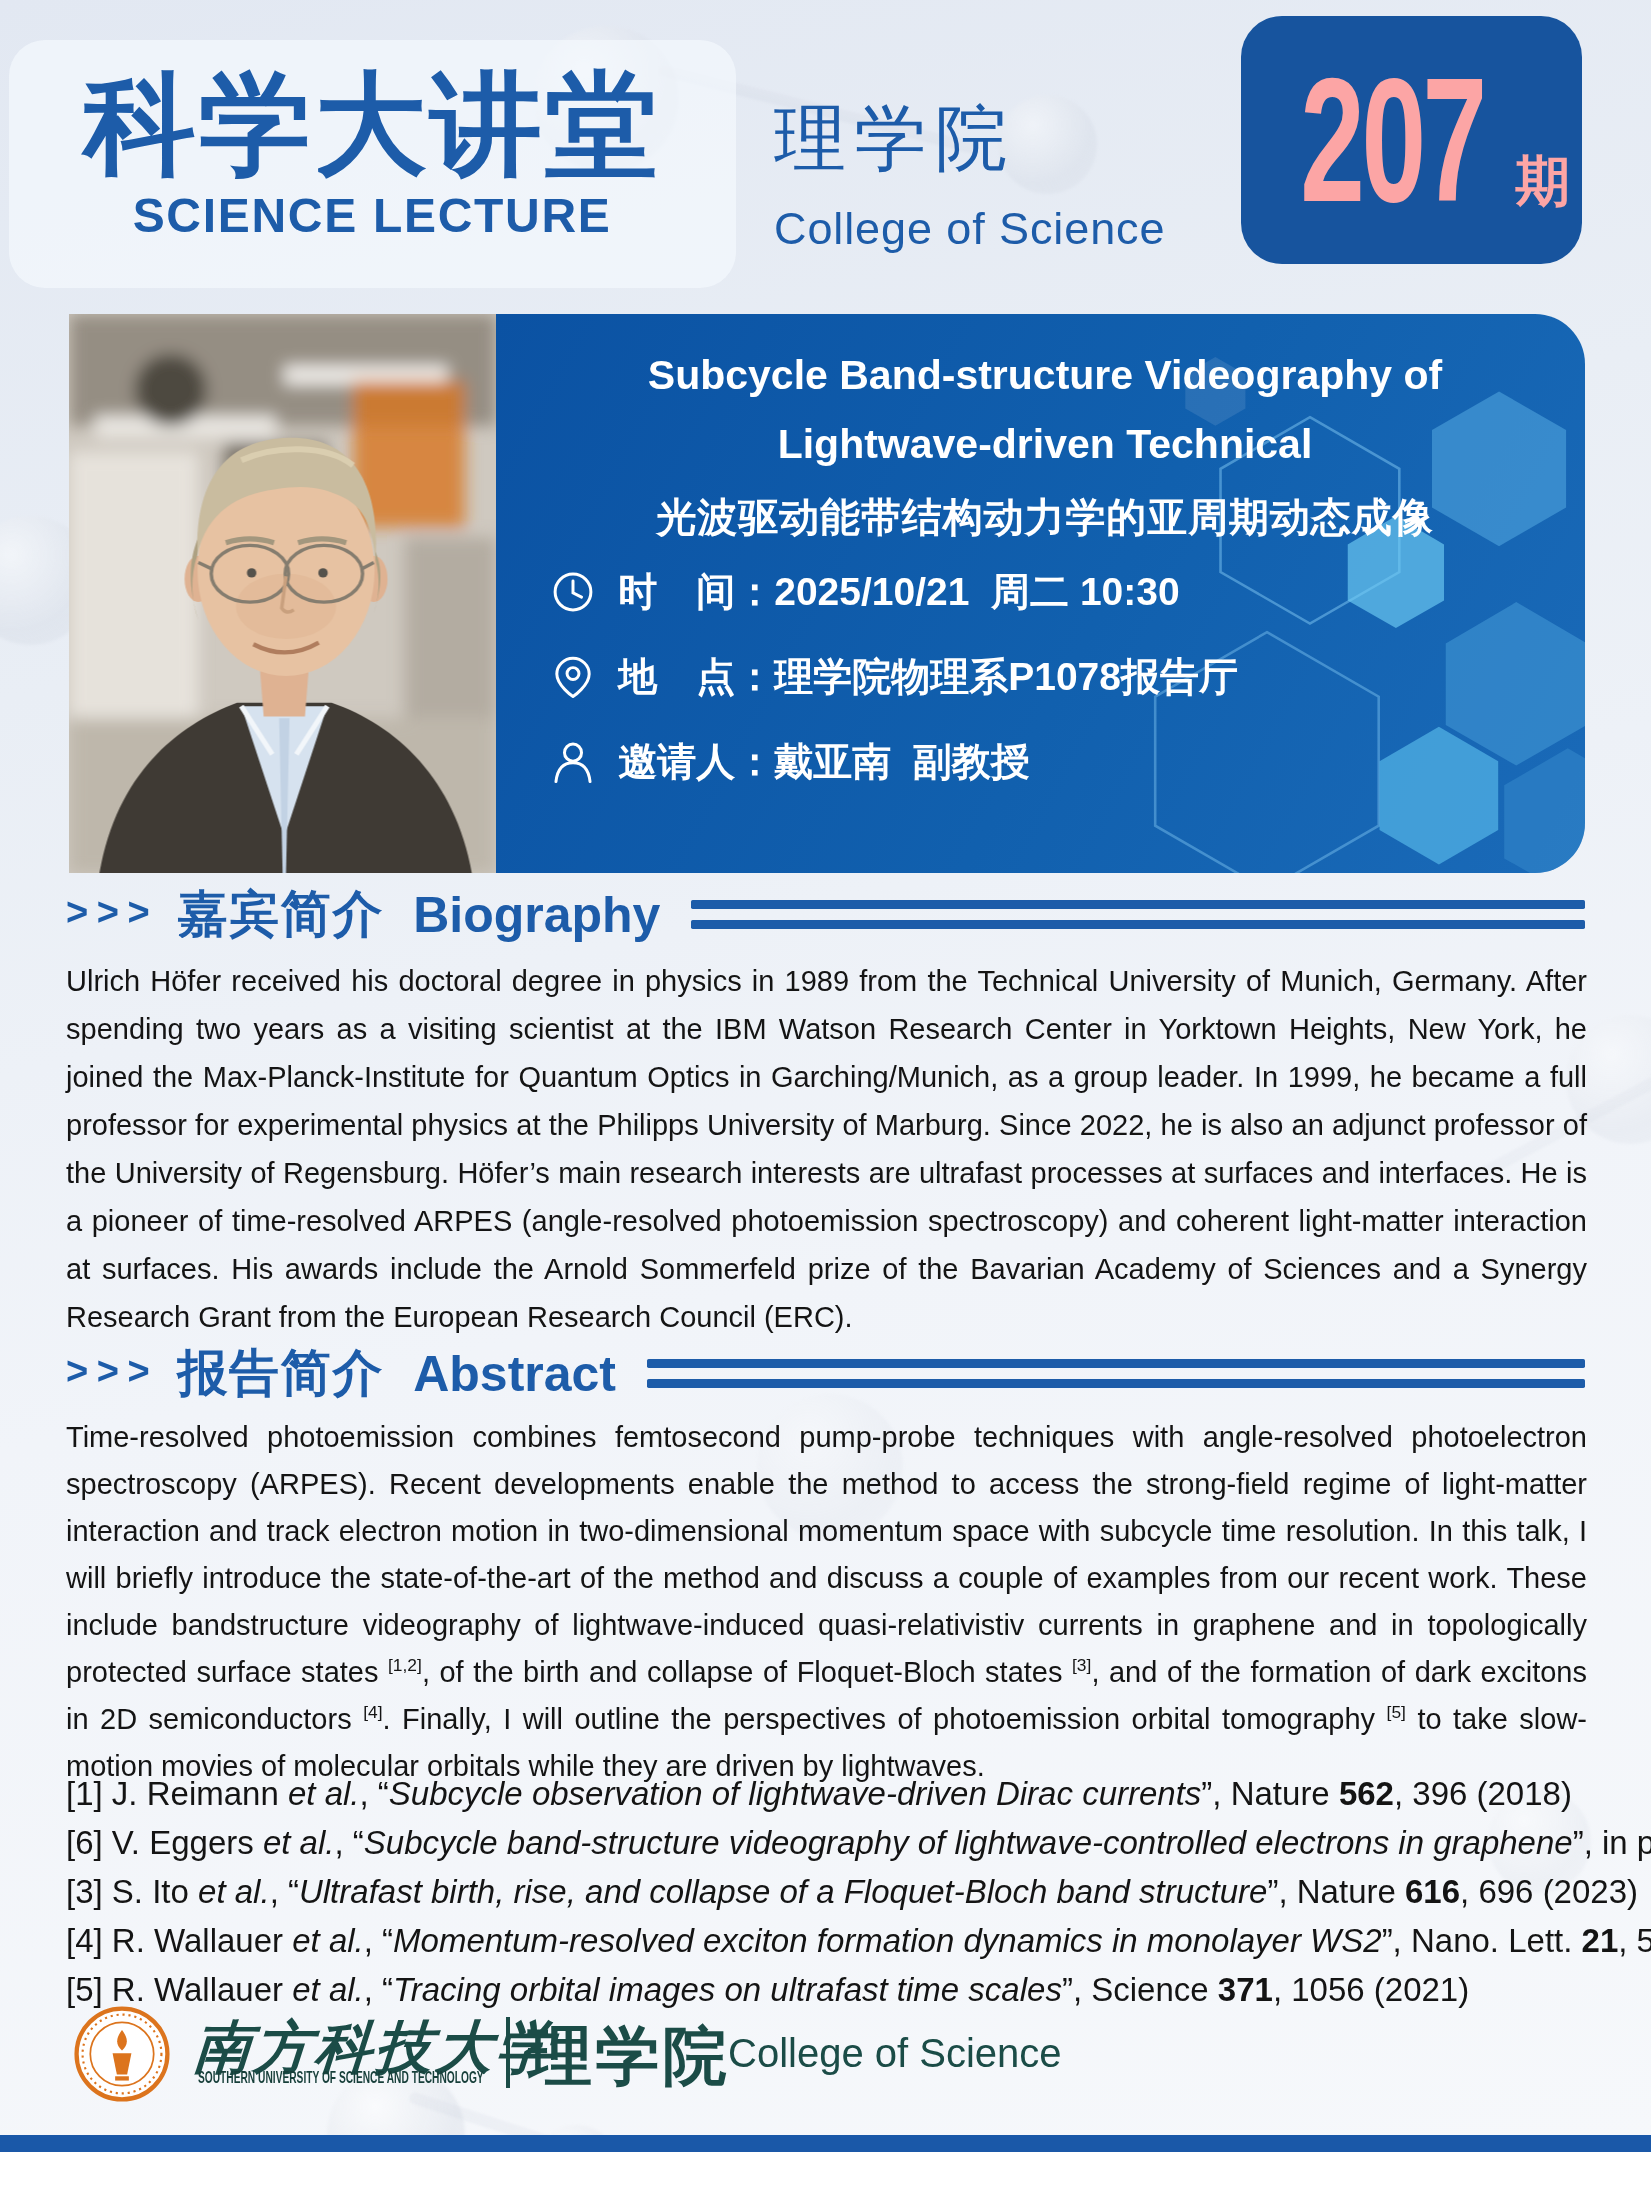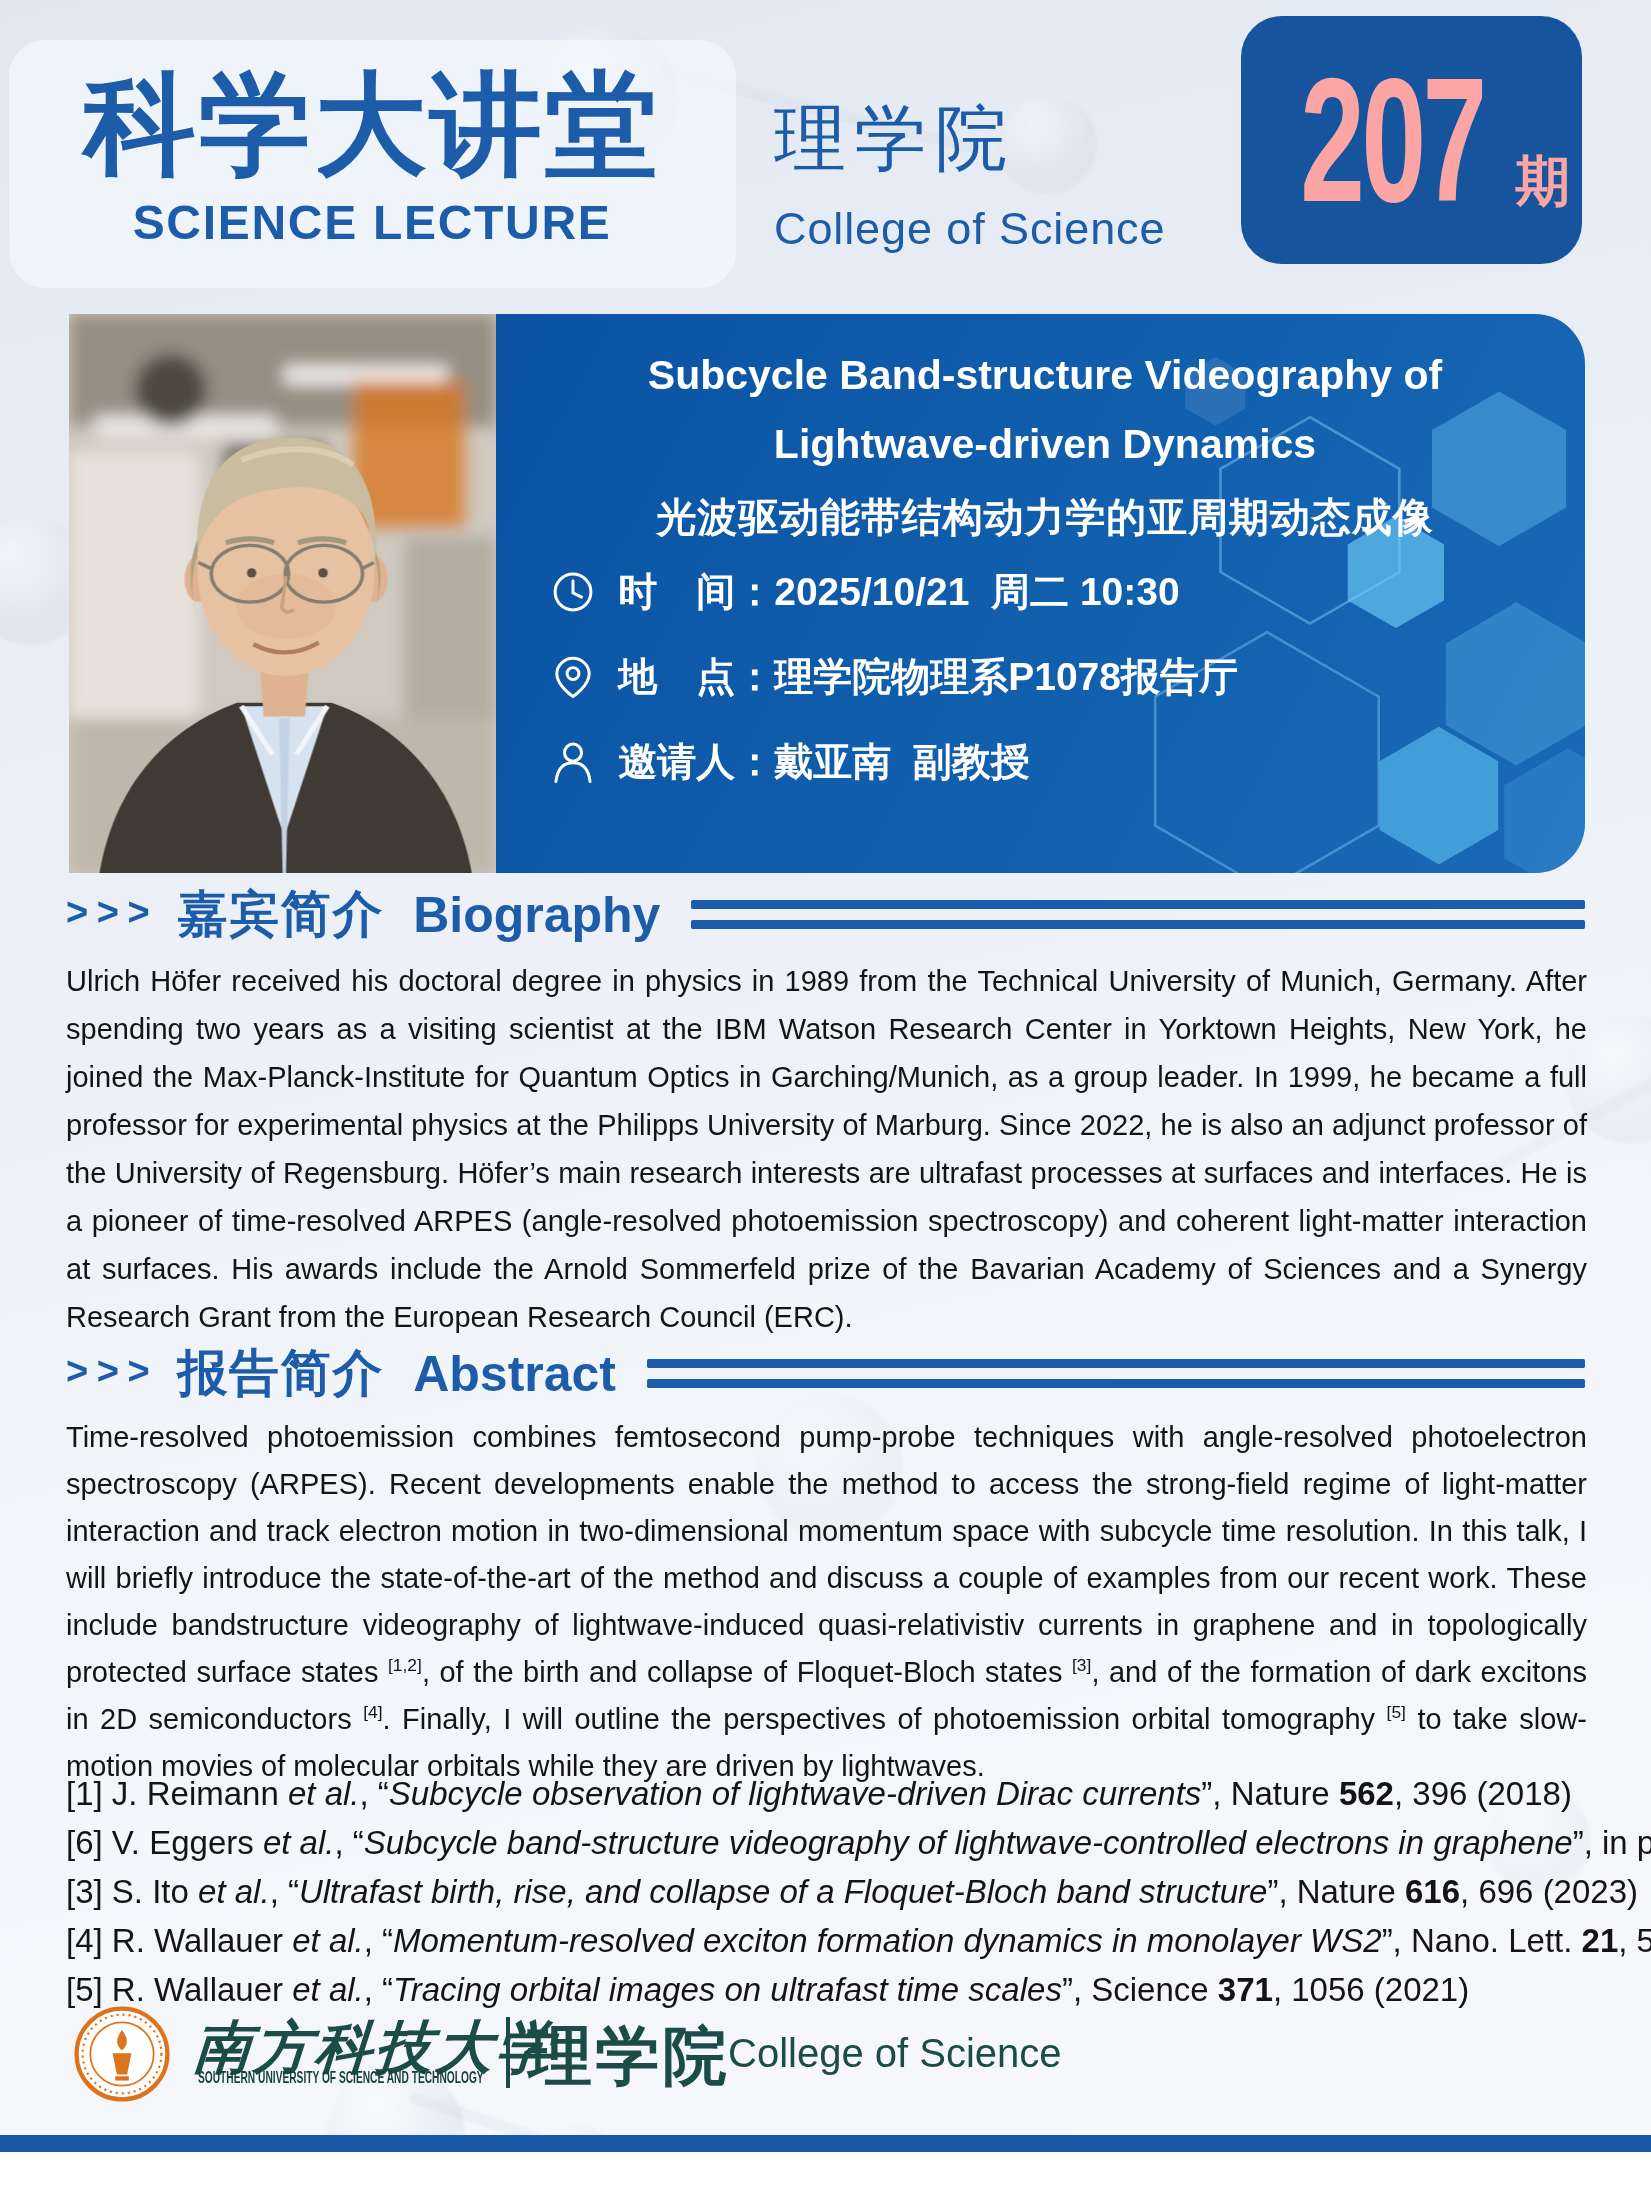--- a/index.html
+++ b/index.html
@@ -11,21 +11,21 @@
     background:radial-gradient(circle at 35% 30%, rgba(255,255,255,.95), rgba(196,203,215,.5) 62%, rgba(168,176,192,.18) 100%);
     filter:blur(1.7px);}
   .rod{position:absolute;height:12px;border-radius:6px;filter:blur(1.3px);
     background:linear-gradient(rgba(214,219,229,.55),rgba(188,195,209,.3));}
 
   
   .header-card{position:absolute;left:8.6px;top:40px;width:727px;height:248px;
     background:rgba(245,249,253,.68);border-radius:36px;}
   .brand-zh{margin-top:26px;text-align:center;font-size:112px;line-height:1.05;font-weight:900;
     color:#1d5ca9;letter-spacing:3.4px;}
-  .brand-en{margin-top:11px;text-align:center;font-size:48px;font-weight:800;color:#1d5ca9;letter-spacing:1.7px;}
+  .brand-en{margin-top:4px;text-align:center;font-size:48px;font-weight:800;color:#1d5ca9;letter-spacing:1.7px;}
   .college-top{position:absolute;left:774px;top:91px;color:#1d5ca9;}
   .college-top .zh{font-size:72px;font-weight:500;letter-spacing:8.6px;}
   .college-top .en{font-size:45px;font-weight:400;margin-top:15.5px;letter-spacing:0.9px;}
   .issue-box{position:absolute;left:1241px;top:15.5px;width:341px;height:248px;background:#17549e;
     border-radius:41px;display:flex;align-items:center;justify-content:center;color:#fca5a5;}
   .issue-num{font-size:176px;line-height:1;font-weight:900;letter-spacing:-5.2px;
     transform:scaleX(.66);transform-origin:center;}
   .issue-unit{font-size:55px;font-weight:800;align-self:flex-end;margin:0 0 45px -15.5px;}
 
   
@@ -178,21 +178,21 @@
       <polygon points="200,120 304,180 304,300 200,360 96,300 96,180" fill="none" stroke="rgba(140,210,250,.45)" stroke-width="3"></polygon>
       <polygon points="420,90 498,135 498,225 420,270 342,225 342,135" fill="rgba(90,175,230,.5)"></polygon>
       <polygon points="300,235 356,268 356,333 300,365 244,333 244,268" fill="rgba(110,205,245,.65)"></polygon>
       <polygon points="150,370 280,445 280,595 150,670 20,595 20,445" fill="none" stroke="rgba(140,210,250,.4)" stroke-width="3"></polygon>
       <polygon points="440,335 522,383 522,478 440,525 358,478 358,383" fill="rgba(70,155,215,.55)"></polygon>
       <polygon points="350,480 419,520 419,600 350,640 281,600 281,520" fill="rgba(95,195,240,.6)"></polygon>
       <polygon points="500,505 574,548 574,633 500,675 426,633 426,548" fill="rgba(55,140,205,.5)"></polygon>
     </svg>
     <div class="info-inner">
       <div class="title-en t1">Subcycle Band-structure Videography of</div>
-      <div class="title-en t2">Lightwave-driven Dynamics</div>
+      <div class="title-en t2">Lightwave-driven Technical</div>
       <div class="title-zh">光波驱动能带结构动力学的亚周期动态成像</div>
       <div class="info-rows">
         <div class="info-row">
           <span class="row-icon">
             <svg viewBox="0 0 54 54" fill="none" stroke="#fff" stroke-width="3.5" stroke-linecap="round">
               <circle cx="27" cy="27" r="21"></circle>
                 <path d="M27,14 L27,28 L37,33"></path>
             </svg>
           </span>
           <span class="pre">时　间：</span>

